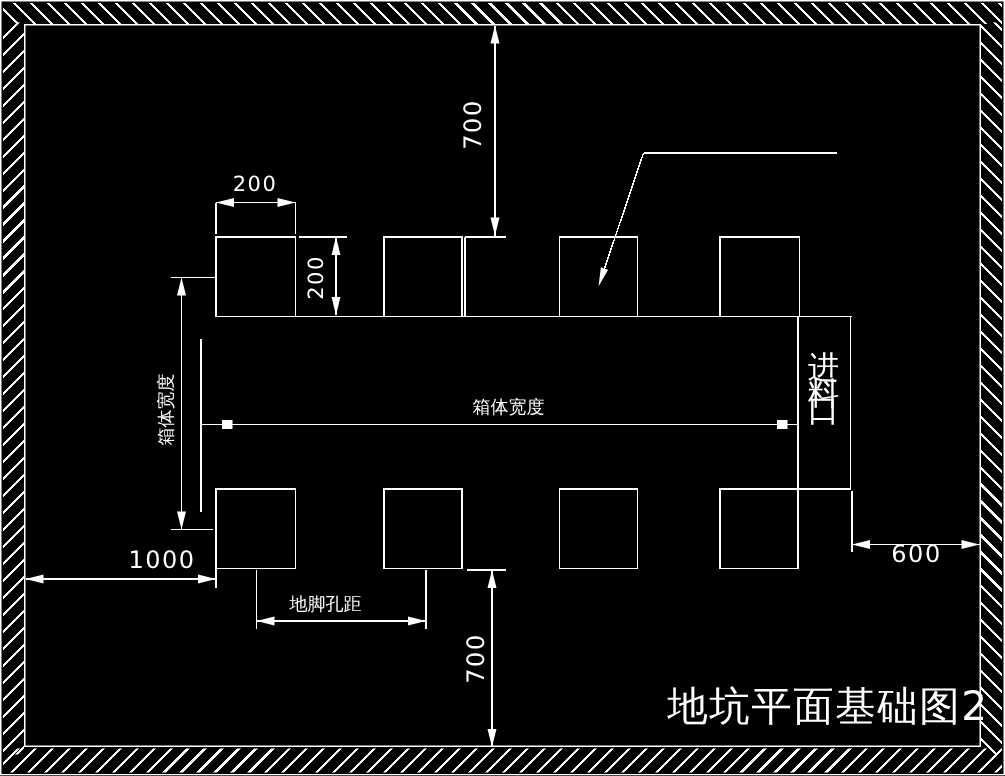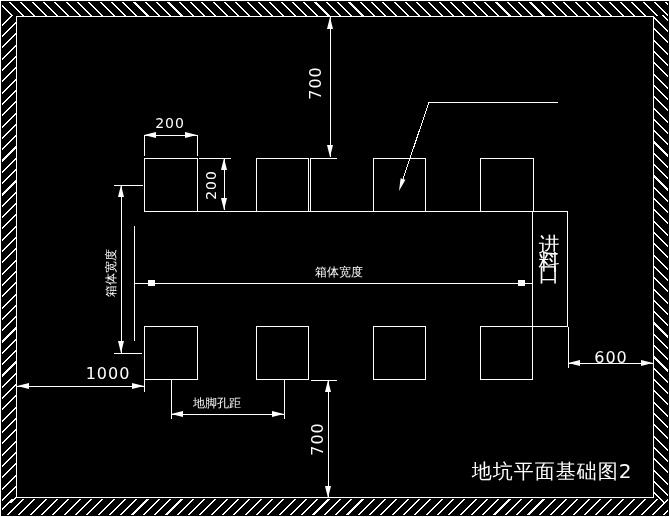--- a/index.html
+++ b/index.html
@@ -23,21 +23,21 @@
   line{stroke:#fff;stroke-width:1;shape-rendering:crispEdges;}
   rect.sq{fill:none;stroke:#fff;stroke-width:1;shape-rendering:crispEdges;}
   polygon,rect.tick{fill:#fff;stroke:none;}
   .t{position:absolute;transform:translate(-50%,-50%);white-space:nowrap;
      font-weight:400;letter-spacing:1px;}
   .t.v{transform:translate(-50%,-50%) rotate(-90deg);}
   .num{font-size:16px;}
   .num-s{font-size:14px;}
   .lab{font-size:12px;letter-spacing:0;}
   .callout{font-size:25px;letter-spacing:2px;}
-  .title{font-size:20px;letter-spacing:1px;}
+  .title{font-size:27px;letter-spacing:1px;}
   .vtext{position:absolute;writing-mode:vertical-lr;text-orientation:upright;
      font-size:21px;letter-spacing:17px;line-height:21px;}
 </style>
 </head>
 <body>
 
 <div id="canvas">
 
   <div class="hatch h-top"></div>
   <div class="hatch h-bottom"></div>
@@ -141,21 +141,21 @@
       <line x1="428" y1="101" x2="400" y2="184"></line>
       <polygon points="398,190 404.4,178.8 399.6,177.2"></polygon>
     </g>
   </svg>
 
   <span class="t num-s" style="left:169px;top:122px;">200</span>
   <span class="t v num-s" style="left:210px;top:184px;">200</span>
   <span class="t v num" style="left:314px;top:82px;">700</span>
   <span class="t v num" style="left:316px;top:438px;">700</span>
   <span class="t num" style="left:80px;top:372px;margin-left:27px;">1000</span>
-  <span class="t num" style="left:610px;top:356px;">600</span>
+  <span class="t num" style="left:610px;top:368px;">600</span>
 
   <span class="t lab" style="left:338px;top:271px;">箱体宽度</span>
   <span class="t v lab" style="left:110px;top:272px;">箱体宽度</span>
   <span class="t lab" style="left:216px;top:402px;">地脚孔距</span>
 
 
   <div class="vtext" style="left:537px;top:216px;">进料口</div>
 
   <span class="t title" style="left:551px;top:470px;">地坑平面基础图2</span>
 </div>

